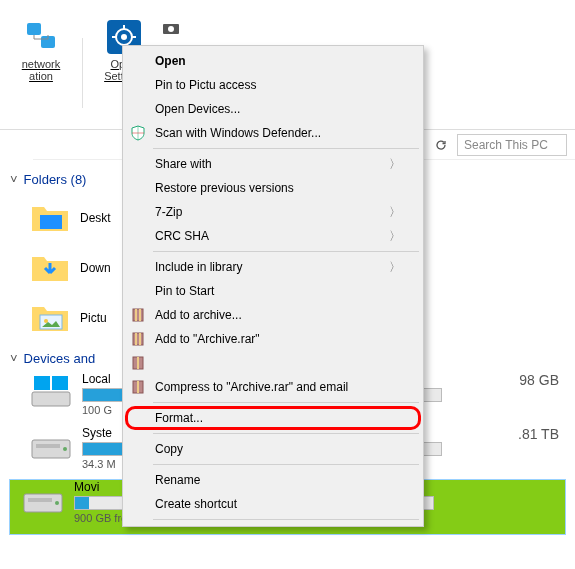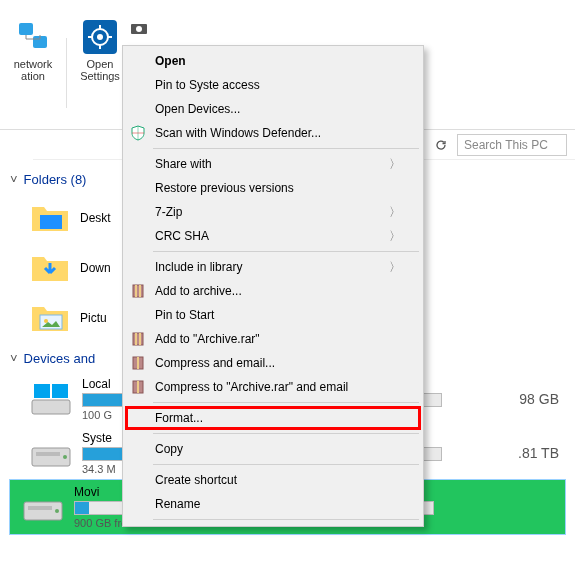--- a/index.html
+++ b/index.html
@@ -15,21 +15,21 @@
     color: #000;
   }
   
   .ribbon {
     height: 130px;
     border-bottom: 1px solid #ddd;
     display: flex;
     align-items: flex-start;
     padding: 4px 0 0 0;
   }
-  .ribbon-group { display: flex; padding: 16px 0 0 0; }
+  .ribbon-group { display: flex; gap: 8px; padding: 16px 0 0 0; text-decoration: underline; }
   .ribbon-btn {
     display: flex; flex-direction: column; align-items: center;
     width: 58px; text-align: center; font-size: 11px; color: #333;
     cursor: pointer;
   }
   .ribbon-btn .icon { width: 34px; height: 34px; margin-bottom: 4px; }
   .ribbon-sep { width: 1px; height: 70px; background: #e0e0e0; margin: 18px 4px 0; }
   
   .navbar {
     height: 30px;
@@ -55,24 +55,24 @@
     cursor: pointer;
   }
   .chev { color:#555; }
   .folder-grid { padding-left: 20px; }
   .folder-item {
     display:flex; align-items:center; gap:10px;
     height: 50px; cursor:pointer;
   }
   .folder-icon { width:40px; height:34px; }
   .drive-item {
-    display:flex; align-items:center; gap:10px;
+    display:flex; align-items:flex-start; gap:10px;
     height:54px; padding-left: 20px; cursor:pointer;
   }
-  .drive-item.selected { background:#22c55e; outline:1px solid #99d1ff;padding-left:12px; }
+  .drive-item.selected { background:#84cc16; outline:1px solid #99d1ff;padding-left:12px; }
   .drive-icon { width:42px; height:38px; flex:none; }
   .drive-info { flex:1; min-width:0; }
   .drive-name { font-size:12px; white-space:nowrap; overflow:hidden; }
   .usage-bar {
     height:14px; width:360px; border:1px solid #bbb; background:#eaeaea;
     margin-top:2px; position:relative;
   }
   .usage-fill { height:100%; background:#26a0da; }
   .drive-sub { font-size:11px; color:#555; margin-top:2px; }
   .drive-right { font-size:14px; color:#555; padding-right:6px; }
@@ -95,20 +95,21 @@
   }
   .cm-item.bold { font-weight:700; }
   .cm-item .arrow { margin-left:auto; color:#666; }
   .cm-item .ic {
     position:absolute; left:5px; width:16px; height:16px;
     display:flex;align-items:center;justify-content:center;
   }
   .cm-sep { height:1px; background:#d0d0d0; margin:3px 2px 3px 28px; }
   .highlight-format {
     box-shadow: inset 0 0 0 3px #f00;
+    border-radius: 10px;
   }
 </style>
 </head>
 <body>
 
 <div class="ribbon">
   <div class="ribbon-group">
     <div style="width:4px"></div>
     <div class="ribbon-btn">
       <span class="icon">
@@ -260,21 +261,21 @@
       <div class="drive-sub">900 GB free of 931 GB</div>
     </div>
   </div>
 </div>
 
 <div class="context-menu">
   <div class="cm-item bold">
       <span>Open</span>
     </div>
   <div class="cm-item">
-      <span>Pin to Syste access</span>
+      <span>Pin to Pictu access</span>
     </div>
   <div class="cm-item">
       <span>Open Devices...</span>
     </div>
   <div class="cm-item">
     <span class="ic">
         <svg viewBox="0 0 16 16">
           <path d="M8 1l6 2v5c0 4-3 6-6 7-3-1-6-3-6-7V3z" fill="#fff" stroke="#2a7"></path>
           <path d="M8 1v14" stroke="#2a7" opacity="0.5"></path>
           <path d="M2 8h12" stroke="#d44" opacity="0.6"></path>
@@ -297,70 +298,69 @@
   <div class="cm-item">
       <span>CRC SHA</span>
       <span class="arrow">〉</span>
     </div>
   <div class="cm-sep"></div>
   <div class="cm-item">
       <span>Include in library</span>
       <span class="arrow">〉</span>
     </div>
   <div class="cm-item">
+      <span>Pin to Start</span>
+    </div>
+  <div class="cm-item">
     <span class="ic">
         <svg viewBox="0 0 16 16">
           <rect x="3" y="2" width="10" height="12" fill="#b88" stroke="#855"></rect>
           <rect x="5" y="2" width="2" height="12" fill="#eecc88"></rect>
           <rect x="9" y="2" width="2" height="12" fill="#eecc88"></rect>
         </svg>
       </span>
     <span>Add to archive...</span>
   </div>
   <div class="cm-item">
-      <span>Pin to Start</span>
-    </div>
-  <div class="cm-item">
     <span class="ic">
         <svg viewBox="0 0 16 16">
           <rect x="3" y="2" width="10" height="12" fill="#b88" stroke="#855"></rect>
           <rect x="5" y="2" width="2" height="12" fill="#eecc88"></rect>
           <rect x="9" y="2" width="2" height="12" fill="#eecc88"></rect>
         </svg>
       </span>
     <span>Add to "Archive.rar"</span>
   </div>
   <div class="cm-item">
     <span class="ic">
         <svg viewBox="0 0 16 16">
           <rect x="3" y="2" width="10" height="12" fill="#b88" stroke="#855"></rect>
           <rect x="7" y="2" width="2" height="12" fill="#eecc88"></rect>
         </svg>
       </span>
-    <span>Compress and email...</span>
   </div>
   <div class="cm-item">
     <span class="ic">
         <svg viewBox="0 0 16 16">
           <rect x="3" y="2" width="10" height="12" fill="#b88" stroke="#855"></rect>
           <rect x="7" y="2" width="2" height="12" fill="#eecc88"></rect>
         </svg>
       </span>
     <span>Compress to "Archive.rar" and email</span>
   </div>
   <div class="cm-sep"></div>
   <div class="cm-item highlight-format">
       <span>Format...</span>
     </div>
   <div class="cm-sep"></div>
   <div class="cm-item">
       <span>Copy</span>
     </div>
   <div class="cm-sep"></div>
   <div class="cm-item">
+      <span>Rename</span>
+    </div>
+  <div class="cm-item">
       <span>Create shortcut</span>
     </div>
-  <div class="cm-item">
-      <span>Rename</span>
-    </div>
   <div class="cm-sep"></div>
 
 </div>
 
 </body></html>

